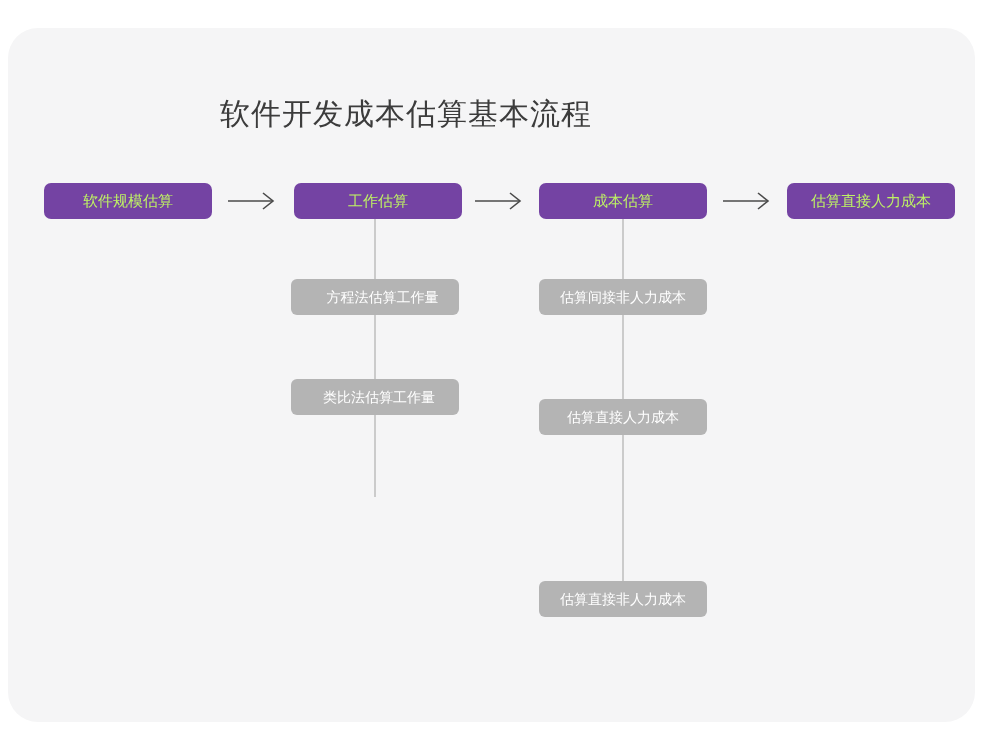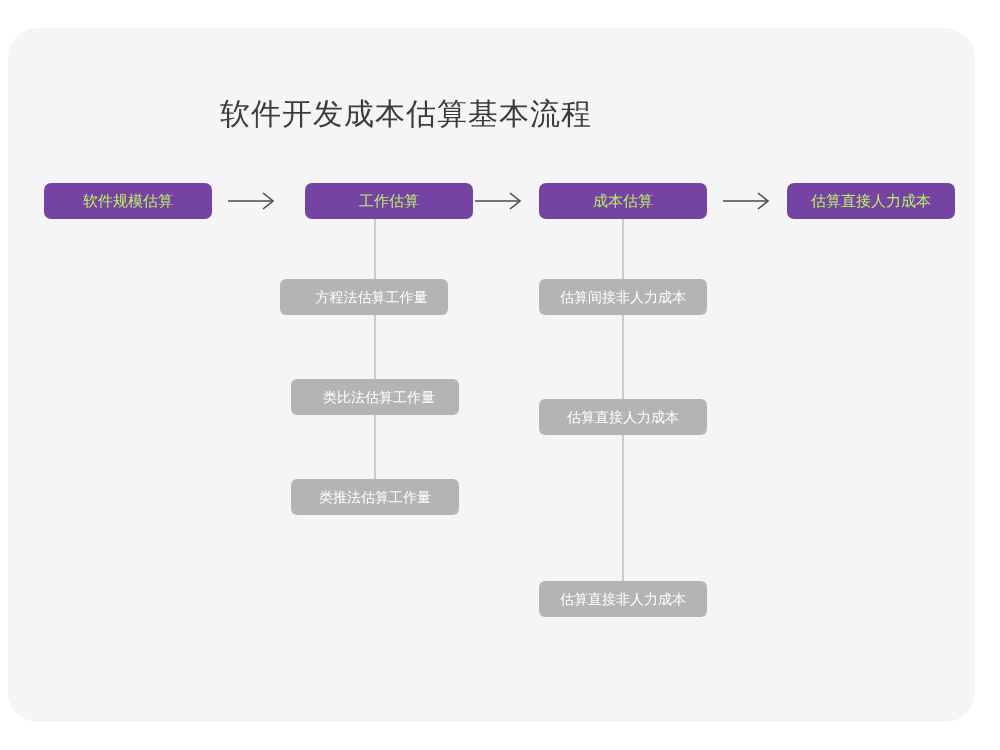--- a/index.html
+++ b/index.html
@@ -139,31 +139,30 @@
       <svg width="56" height="36" viewBox="0 0 56 36" aria-hidden="true">
         <g stroke="#4a4a4a" stroke-width="1.6" fill="none">
           <line x1="4" y1="18" x2="48" y2="18"></line>
           <polyline points="39,10 49,18 39,26"></polyline>
         </g>
       </svg>
     </div>
 
     <div class="stage" style="left:44px; top:183px;">软件规模估算</div>
 
-    <div class="stage" style="left:305px; top:183px;">工作估算</div>
+    <div class="stage" style="left:294px; top:183px;">工作估算</div>
 
     <div class="stage" style="left:539px; top:183px;">成本估算</div>
 
     <div class="stage" style="left:787px; top:183px;">估算直接人力成本</div>
 
-    <div class="sub" style="left:280px; top:279px;padding-left:15px;">方程法估算工作量</div>
+    <div class="sub" style="left:291px; top:279px;padding-left:15px;">方程法估算工作量</div>
 
     <div class="sub" style="left:291px; top:379px;padding-left:8px;">类比法估算工作量</div>
 
-    <div class="sub" style="left:291px; top:479px;">类推法估算工作量</div>
 
     <div class="sub" style="left:539px; top:279px;">估算间接非人力成本</div>
 
     <div class="sub" style="left:539px; top:379px;margin-top:20px;">估算直接人力成本</div>
 
 
     <div class="sub" style="left:539px; top:581px;">估算直接非人力成本</div>
 
   </div>
 </div>

